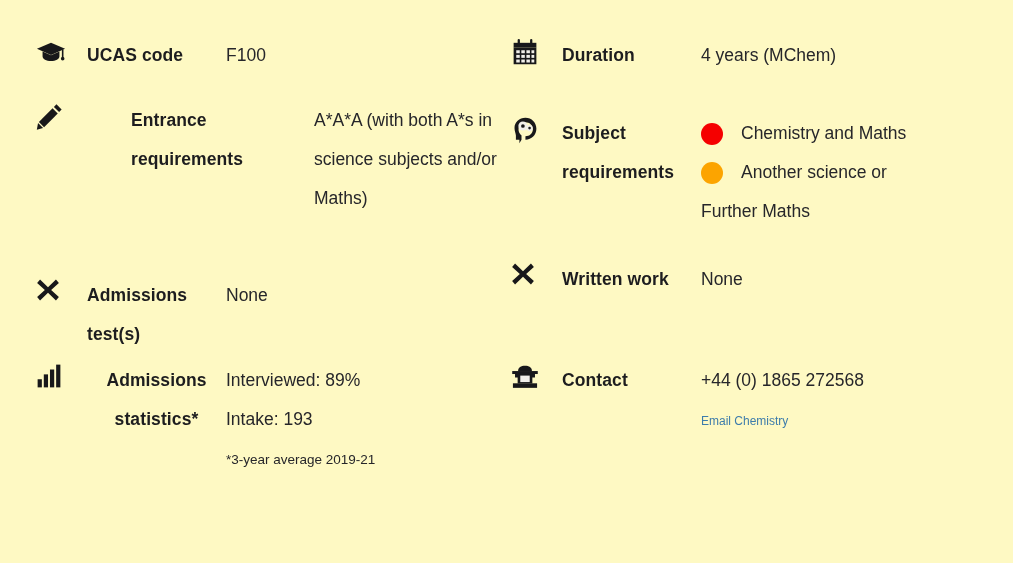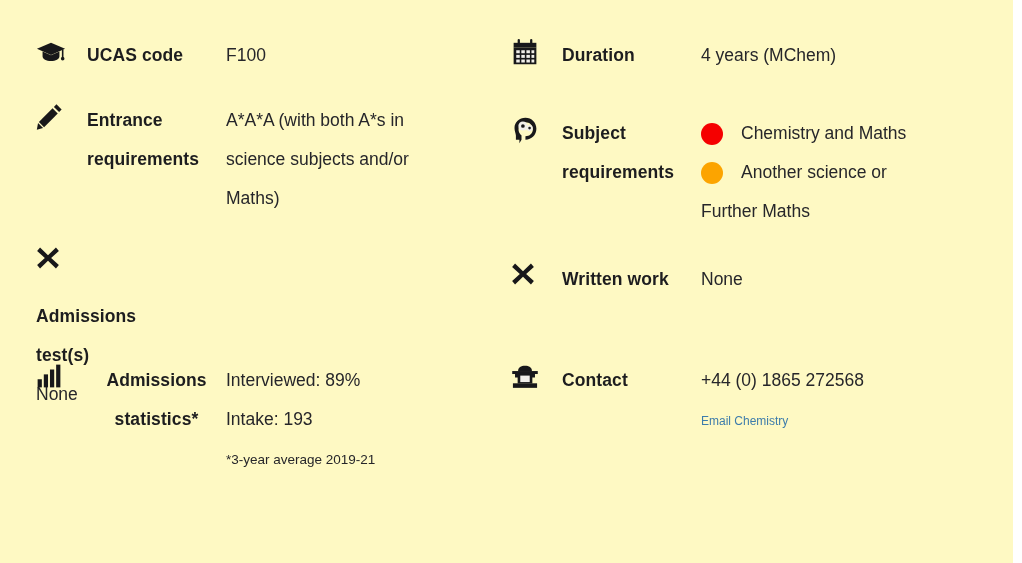--- a/index.html
+++ b/index.html
@@ -99,23 +99,23 @@
 
   a.email-link {
     color: #3d7cab;
     text-decoration: none;
     font-size: 12px;
   }
 
   
   #fact-ucas            { top: 36px;  }
   #fact-duration        { top: 36px;  }
-  #fact-entrance        { top: 101px; }
+  #fact-entrance        { top: 101px; gap: 44px; }
   #fact-subject         { top: 114px; }
-  #fact-admissions-test { top: 244px; flex-direction: column; }
+  #fact-admissions-test { top: 276px; }
   #fact-written-work    { top: 260px; }
   #fact-admissions-stat { top: 361px; }
   #fact-contact         { top: 361px; }
 </style>
 </head>
 <body>
 
 <div class="card">
   <div class="grid">
 

